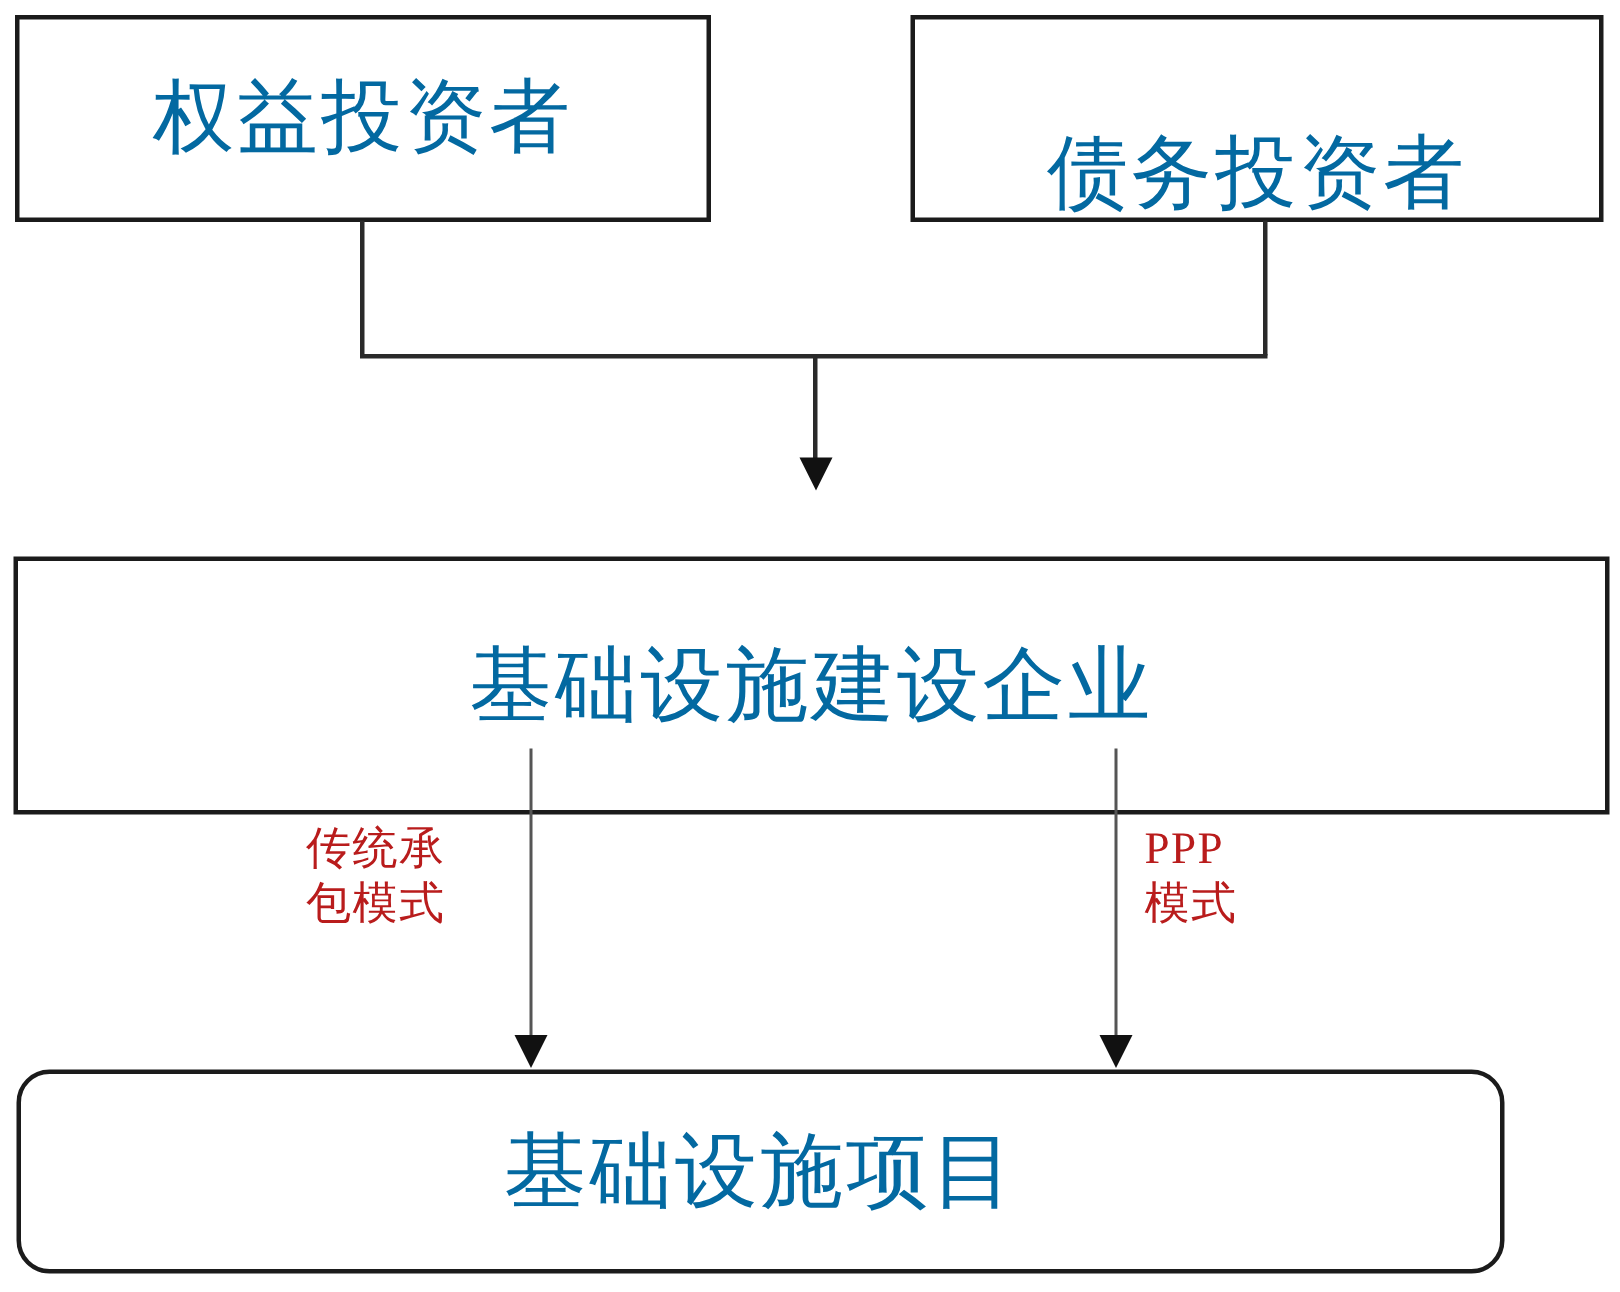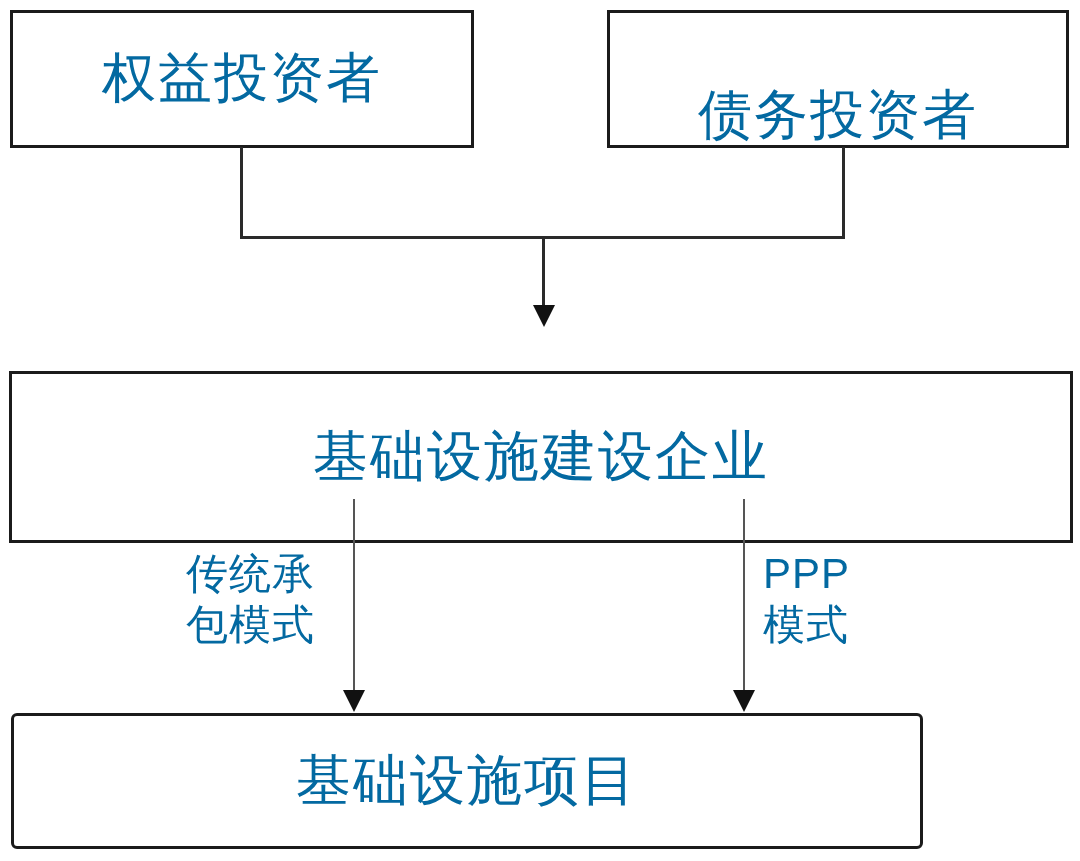--- a/index.html
+++ b/index.html
@@ -47,22 +47,22 @@
   #node-debt-investors .node-label {
     font-size: 54px;
   }
   #node-construction-enterprise {
     left: 9px;   top: 327px; width: 1064px; height: 172px; margin-top: 44px;
   }
   #node-construction-enterprise .node-label {
     font-size: 55px;
   }
   #node-infrastructure-project {
-    left: 11px;  top: 713px; width: 912px; height: 136px;
-    border-radius: 6px;
+    left: 11px;  top: 713px; width: 992px; height: 136px;
+    border-radius: 22px;
   }
   #node-infrastructure-project .node-label {
     font-size: 55px;
   }
   
   .conn-v {
     position: absolute;
     width: 0;
     border-left: 3px solid #2a2a2a;
   }
@@ -90,24 +90,24 @@
     border-right: 11px solid transparent;
     border-top: 22px solid #111111;
   }
   #arrowhead-merge       { left: 533px; top: 305px; }
   #arrowhead-traditional { left: 343px; top: 690px; }
   #arrowhead-ppp         { left: 733px; top: 690px; }
 
   
   .edge-label {
     position: absolute;
-    font-family: Liberation Sans, sans-serif;
-    font-size: 42px;
+    font-family: Liberation Serif, serif;
+    font-size: 30px;
     line-height: 1.22;
-    color: #0369a1;
+    color: #b91c1c;
     letter-spacing: 1px;
     white-space: pre-line;
   }
   #label-traditional-mode {
     left: 163px; top: 548px; width: 175px; text-align: center;
   }
   #label-ppp-mode {
     left: 763px; top: 548px; width: 175px; text-align: left;
   }
 </style>

